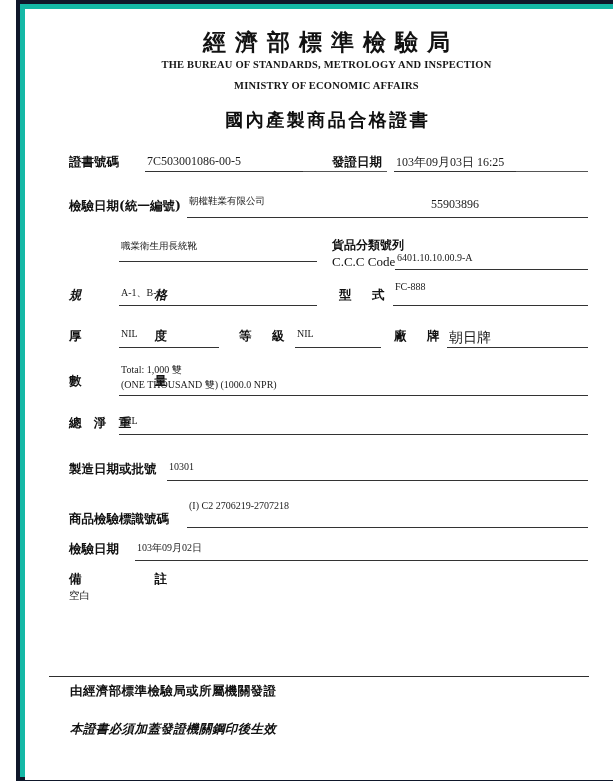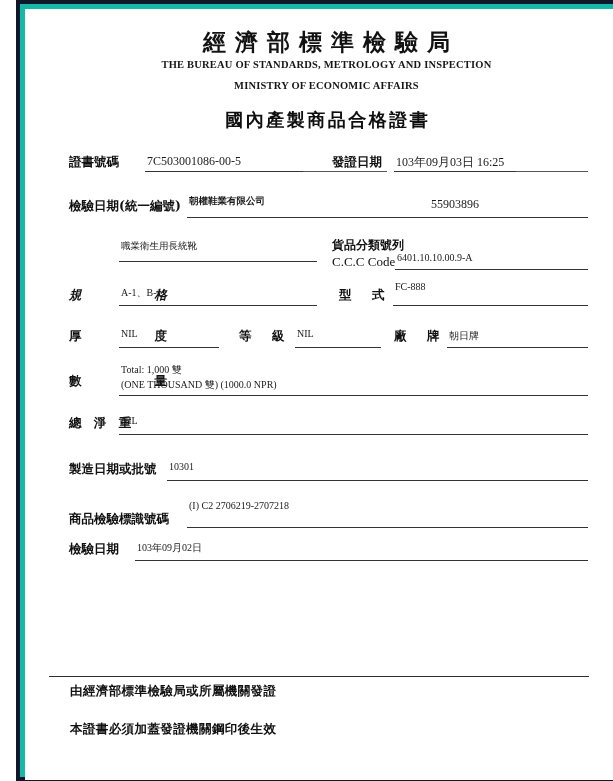--- a/index.html
+++ b/index.html
@@ -163,21 +163,21 @@
         <div class="rule thin" style="left:254px; top:21px; width:84px;"></div>
 
         <div class="abs lbl sp1" style="left:283px; top:4px;">發證日期</div>
         <div class="abs val" style="left:347px; top:4px;">103年09月03日   16:25</div>
         <div class="rule" style="left:345px; top:21px; width:122px;"></div>
         <div class="rule thin" style="left:467px; top:21px; width:72px;"></div>
       </div>
 
       <div class="row" style="height:44px;">
         <div class="abs lbl sp1" style="left:20px; top:12px;">檢驗日期(統一編號)</div>
-        <div class="abs val-cn" style="left:140px; top:9px;font-weight:bold;">朝權鞋業有限公司</div>
+        <div class="abs val-cn" style="left:140px; top:9px;">朝權鞋業有限公司</div>
         <div class="abs val" style="left:382px; top:11px;">55903896</div>
         <div class="rule" style="left:138px; top:31px; width:401px;"></div>
       </div>
 
       <div class="row" style="height:48px;">
         <div class="abs val-cn" style="left:72px; top:10px;">職業衛生用長統靴</div>
         <div class="rule" style="left:70px; top:31px; width:198px;"></div>
 
         <div class="abs lbl sp1" style="left:283px; top:7px; font-size:12px;">貨品分類號列</div>
         <div class="abs" style="left:283px; top:24px; font-family:'Liberation Serif',serif; font-size:13px; color:#111;">C.C.C Code</div>
@@ -198,21 +198,21 @@
       <div class="row" style="height:38px;">
         <div class="abs lbl sp3" style="left:20px; top:9px;">厚　　度</div>
         <div class="abs val-sm" style="left:72px; top:9px;">NIL</div>
         <div class="rule" style="left:70px; top:28px; width:100px;"></div>
 
         <div class="abs lbl sp4" style="left:190px; top:9px;">等　級</div>
         <div class="abs val-sm" style="left:248px; top:9px;">NIL</div>
         <div class="rule" style="left:246px; top:28px; width:86px;"></div>
 
         <div class="abs lbl sp4" style="left:345px; top:9px;">廠　牌</div>
-        <div class="abs val-cn" style="left:400px; top:10px; font-size:10px;">朝日牌</div>
+        <div class="abs val-cn" style="left:400px; top:10px; font-size:14px;">朝日牌</div>
         <div class="rule" style="left:398px; top:28px; width:141px;"></div>
       </div>
 
       <div class="row" style="height:46px;">
         <div class="abs lbl sp3" style="left:20px; top:16px;">數　　量</div>
         <div class="abs val-sm" style="left:72px; top:6px;">Total: 1,000  雙</div>
         <div class="abs val-sm" style="left:72px; top:21px;">(ONE THOUSAND  雙) (1000.0 NPR)</div>
         <div class="rule" style="left:70px; top:38px; width:469px;"></div>
       </div>
 
@@ -233,23 +233,27 @@
         <div class="abs val-sm" style="left:140px; top:5px;">(I) C2 2706219-2707218</div>
         <div class="rule" style="left:138px; top:32px; width:401px;"></div>
       </div>
 
       <div class="row" style="height:34px;">
         <div class="abs lbl sp1" style="left:20px; top:6px;">檢驗日期</div>
         <div class="abs val-sm" style="left:88px; top:6px;">103年09月02日</div>
         <div class="rule" style="left:86px; top:25px; width:453px;"></div>
       </div>
 
+      <div class="row" style="height:40px;">
+        <div class="abs lbl sp3" style="left:20px; top:2px;">備　　註</div>
+        <div class="abs val-cn" style="left:20px; top:20px; font-size:10.5px;">空白</div>
+      </div>
 
     </div>
 
     <div>
       <div class="foot-rule" style="top:667px;"></div>
       <div class="foot-line" style="left:45px; top:674px;">由經濟部標準檢驗局或所屬機關發證</div>
-      <div class="foot-line" style="left:45px; top:712px;">本證書必須加蓋發證機關鋼印後生效</div>
+      <div class="foot-line" style="left:45px; top:712px;font-style:italic;">本證書必須加蓋發證機關鋼印後生效</div>
     </div>
 
   </div>
 </div>
 
 </body></html>

